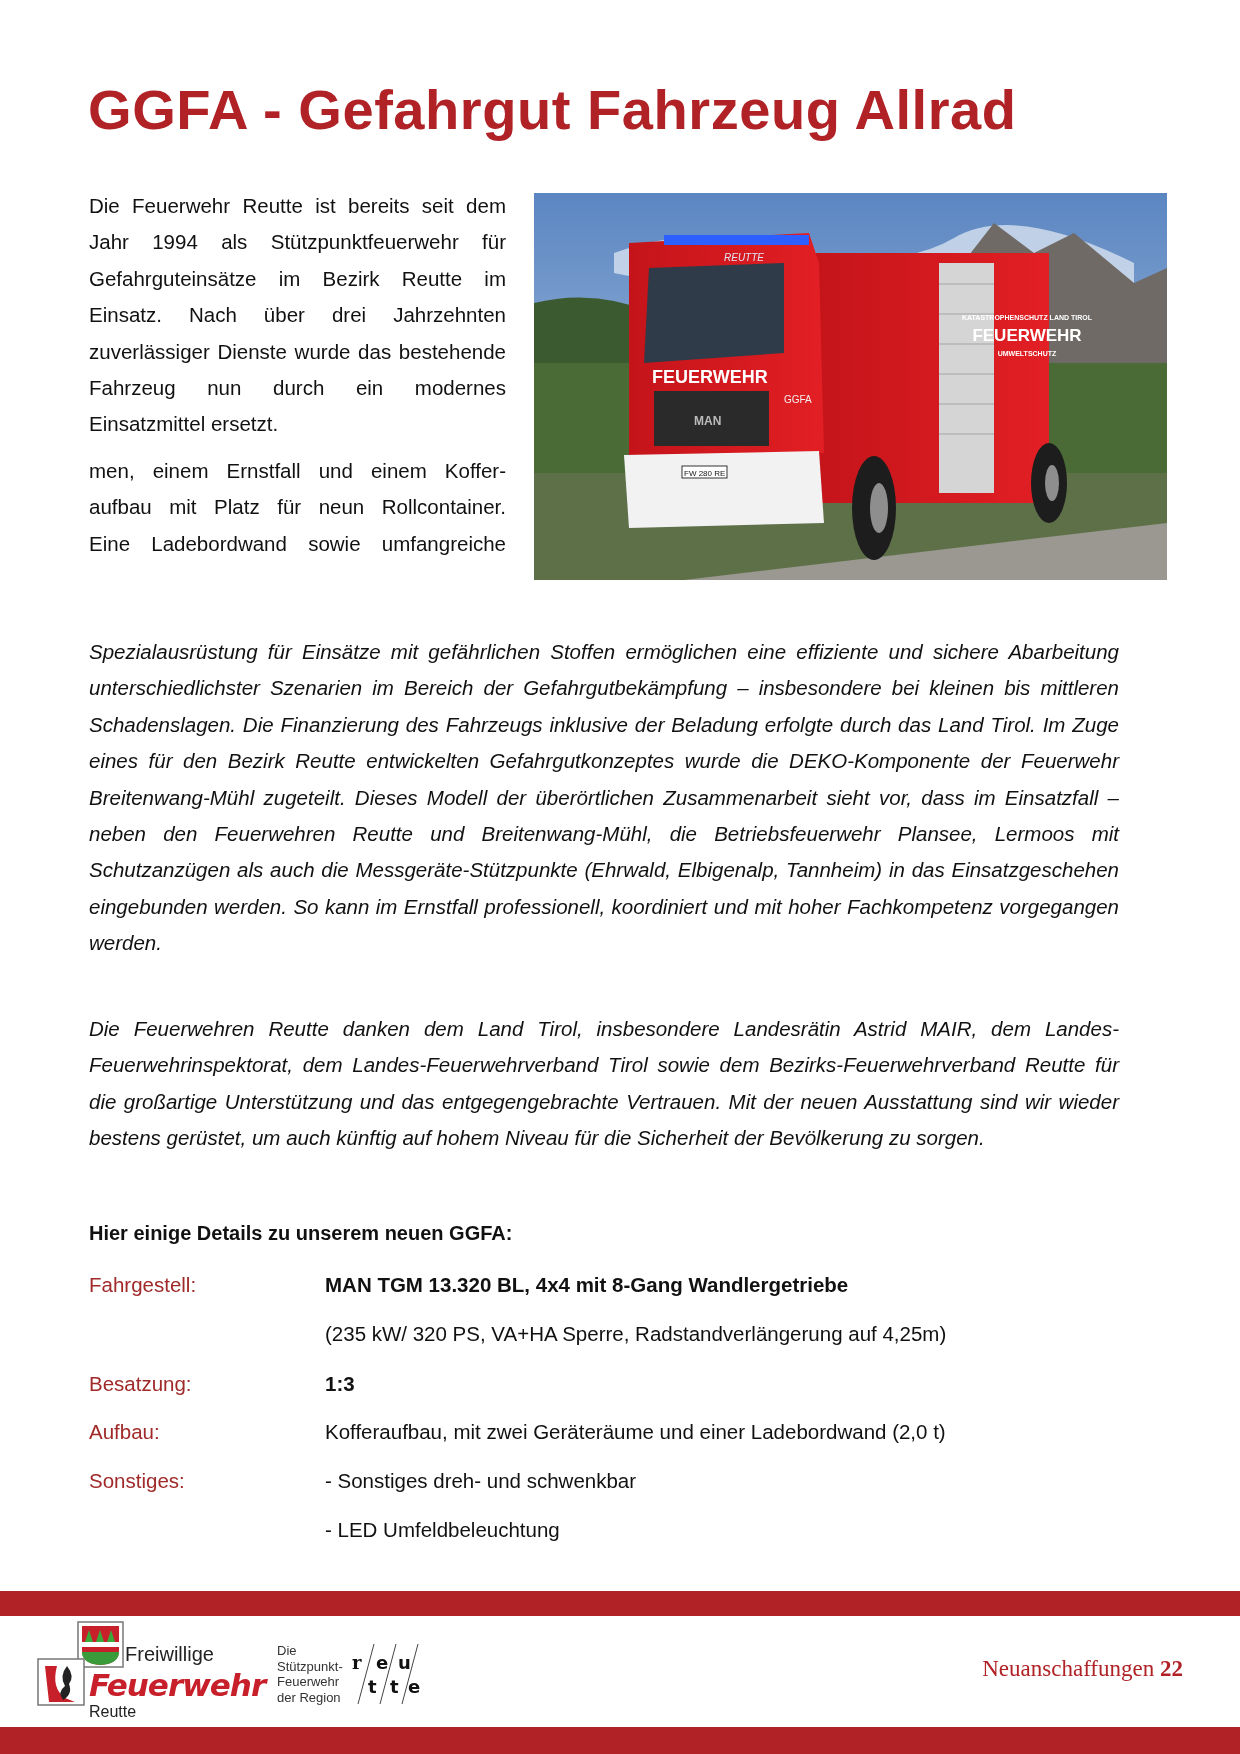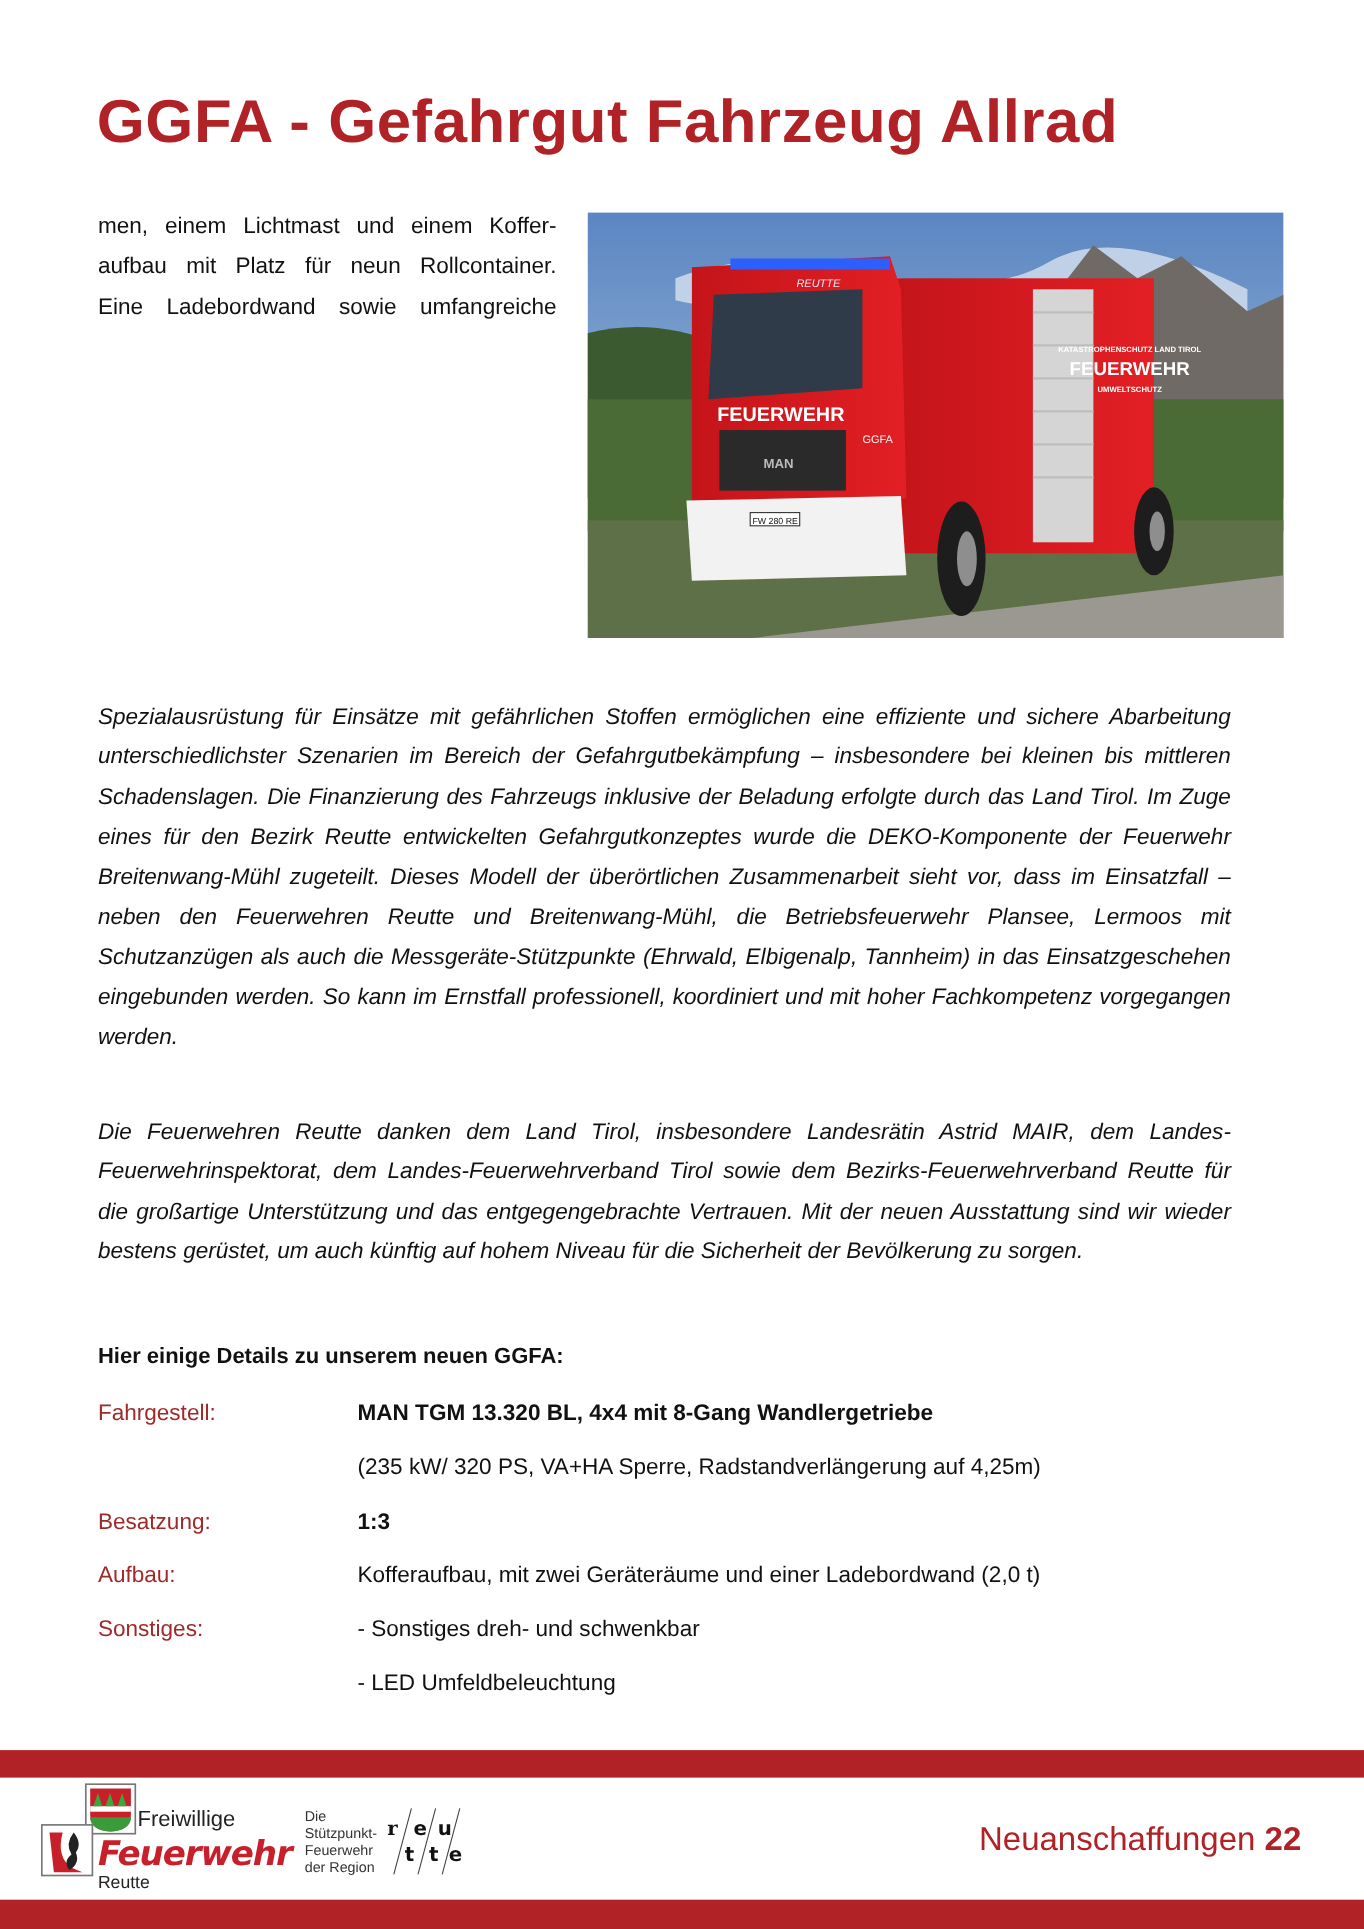--- a/index.html
+++ b/index.html
@@ -9,31 +9,32 @@
   .col-left { position: absolute; left: 89px; top: 188px; width: 417px; }
   .col-left p { margin: 0 0 10px 0; }
   .wide { position: absolute; left: 89px; width: 1030px; font-style: italic; }
   .photo { position: absolute; left: 534px; top: 193px; width: 633px; height: 387px; overflow: hidden; }
   .details-heading { position: absolute; left: 89px; top: 1222px; font-weight: 700; font-size: 20px; margin: 0; }
   .row { position: absolute; left: 89px; width: 1050px; font-size: 20.5px; }
   .row .lbl { position: absolute; left: 0; color: #a02a2a; }
   .row .val { position: absolute; left: 236px; white-space: nowrap; }
   .bold { font-weight: 700; }
   .band { position: absolute; left: 0; width: 1240px; background: #b02226; }
-  .footer-right { position: absolute; right: 57px; top: 1656px; font-size: 30px; color: #b02226; }
+  .footer-right { position: absolute; right: 57px; top: 1656px; font-size: 23px; color: #b02226; font-family: Liberation Serif, serif; }
   .footer-right b { font-weight: 700; }
 </style>
 </head>
 <body>
 
 <h1 class="title">GGFA - Gefahrgut Fahrzeug Allrad</h1>
 
 <div class="col-left body-text">
+  <p>Die Feuerwehr Reutte ist bereits seit dem Jahr 1994 als Stützpunktfeuerwehr für Gefahrguteinsätze im Bezirk Reutte im Einsatz. Nach über drei Jahrzehnten zuverlässiger Dienste wurde das bestehende Fahrzeug nun durch ein modernes Einsatzmittel ersetzt.</p>
   <div style="text-align:justify; text-align-last:justify;">
-    <div>men, einem Lichtmast und einem Koffer-</div>
+    <div>men, einem Ernstfall und einem Koffer-</div>
     <div>aufbau mit Platz für neun Rollcontainer.</div>
     <div>Eine Ladebordwand sowie umfangreiche</div>
   </div>
 </div>
 
 <div class="photo">
   <svg width="633" height="387" viewBox="0 0 633 387">
     <defs>
       <linearGradient id="sky" x1="0" y1="0" x2="0" y2="1">
         <stop offset="0" stop-color="#5b86c2"></stop>

